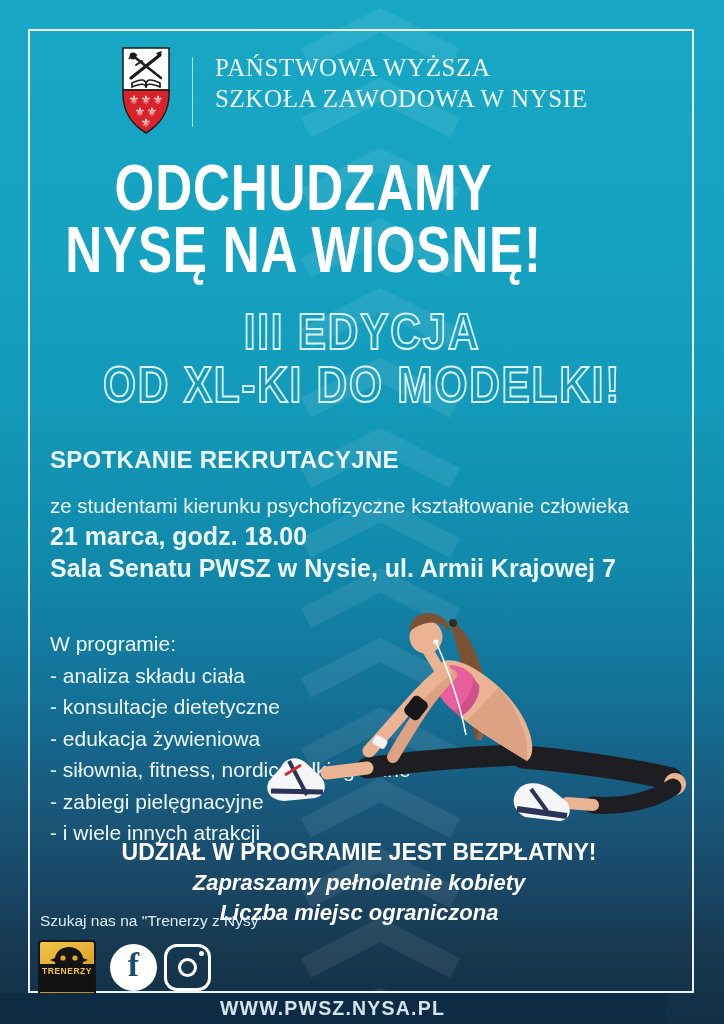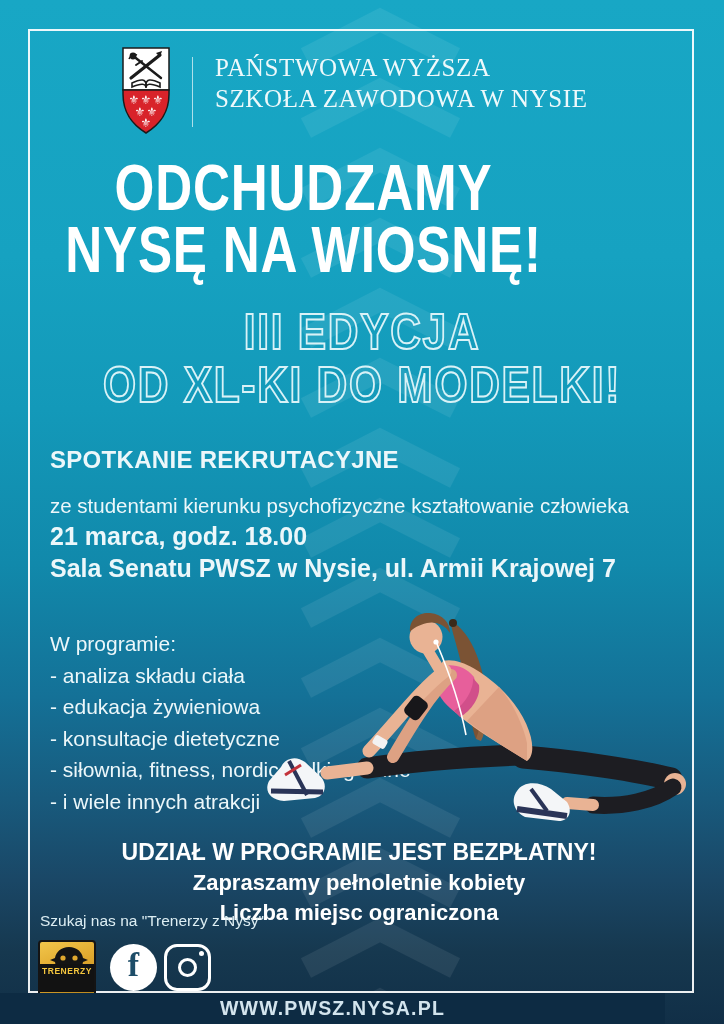--- a/index.html
+++ b/index.html
@@ -34,21 +34,21 @@
   
   .meeting{position:absolute;left:50px;top:445px;color:#ecf7fa;}
   .m-head{font-size:24px;font-weight:700;line-height:30px;letter-spacing:.3px;margin-bottom:16px;}
   .m-line{font-size:20.5px;line-height:29px;}
   .m-bold{font-size:25px;font-weight:700;line-height:32px;}
   
   .program{position:absolute;left:50px;top:628px;font-size:21px;line-height:31.5px;color:#ecf7fa;}
   
   .notes{position:absolute;left:28px;top:836px;width:662px;text-align:center;font-weight:700;}
   .n1{font-size:23px;line-height:32px;}
-  .n2{font-size:22px;line-height:30px;}
+  .n2{font-size:22px;line-height:30px;font-style:italic;}
   
   .social-caption{position:absolute;left:40px;top:912px;font-size:15.5px;color:#ddeef3;}
   .trenerzy{position:absolute;left:38px;top:940px;width:58px;height:58px;border-radius:4px;
     background:linear-gradient(160deg,#f2c64b 0%,#e0a82e 45%,#b8861d 100%);
     border:2px solid #141414;box-sizing:border-box;overflow:hidden;}
   .trenerzy .emblem{position:absolute;left:7px;top:3px;}
   .trenerzy .band{position:absolute;left:0;bottom:4px;width:100%;height:28px;background:#121212;
     color:#f4c63e;font-size:8.5px;font-weight:700;text-align:center;line-height:14px;letter-spacing:.5px;}
   .fb{position:absolute;left:110px;top:944px;width:47px;height:47px;border-radius:50%;background:#fff;}
   .fb span{position:absolute;left:0;top:2px;width:100%;text-align:center;
@@ -121,23 +121,24 @@
   <div class="meeting">
     <div class="m-head">SPOTKANIE REKRUTACYJNE</div>
     <div class="m-line">ze studentami kierunku psychofizyczne kształtowanie człowieka</div>
     <div class="m-bold">21 marca, godz. 18.00</div>
     <div class="m-bold">Sala Senatu PWSZ w Nysie, ul. Armii Krajowej 7</div>
   </div>
 
   <div class="program">
     <div>W programie:</div>
     <div>- analiza składu ciała</div>
+    <div>- konsultacje dietetyczne</div>
     <div>- edukacja żywieniowa</div>
-    <div>- konsultacje dietetyczne</div>
     <div>- siłownia, fitness, nordic walking i inne</div>
+    <div>- zabiegi pielęgnacyjne</div>
     <div>- i wiele innych atrakcji</div>
   </div>
 
   <svg class="photo" width="440" height="255" viewBox="0 0 440 255">
 
     <path d="M196,36 C218,48 230,85 233,122 C234,138 229,150 221,154 C215,140 212,100 204,70 C200,54 196,44 196,36 Z" fill="#7b5334"></path>
     <path d="M221,154 C226,142 228,120 226,104 L232,110 C234,128 231,146 226,156 Z" fill="#8f6340"></path>
 
     <path d="M268,172 C320,176 385,186 416,194" fill="none" stroke="#1d1d22" stroke-width="23" stroke-linecap="round"></path>
     <circle cx="420" cy="199" r="11" fill="#e9b394"></circle>

